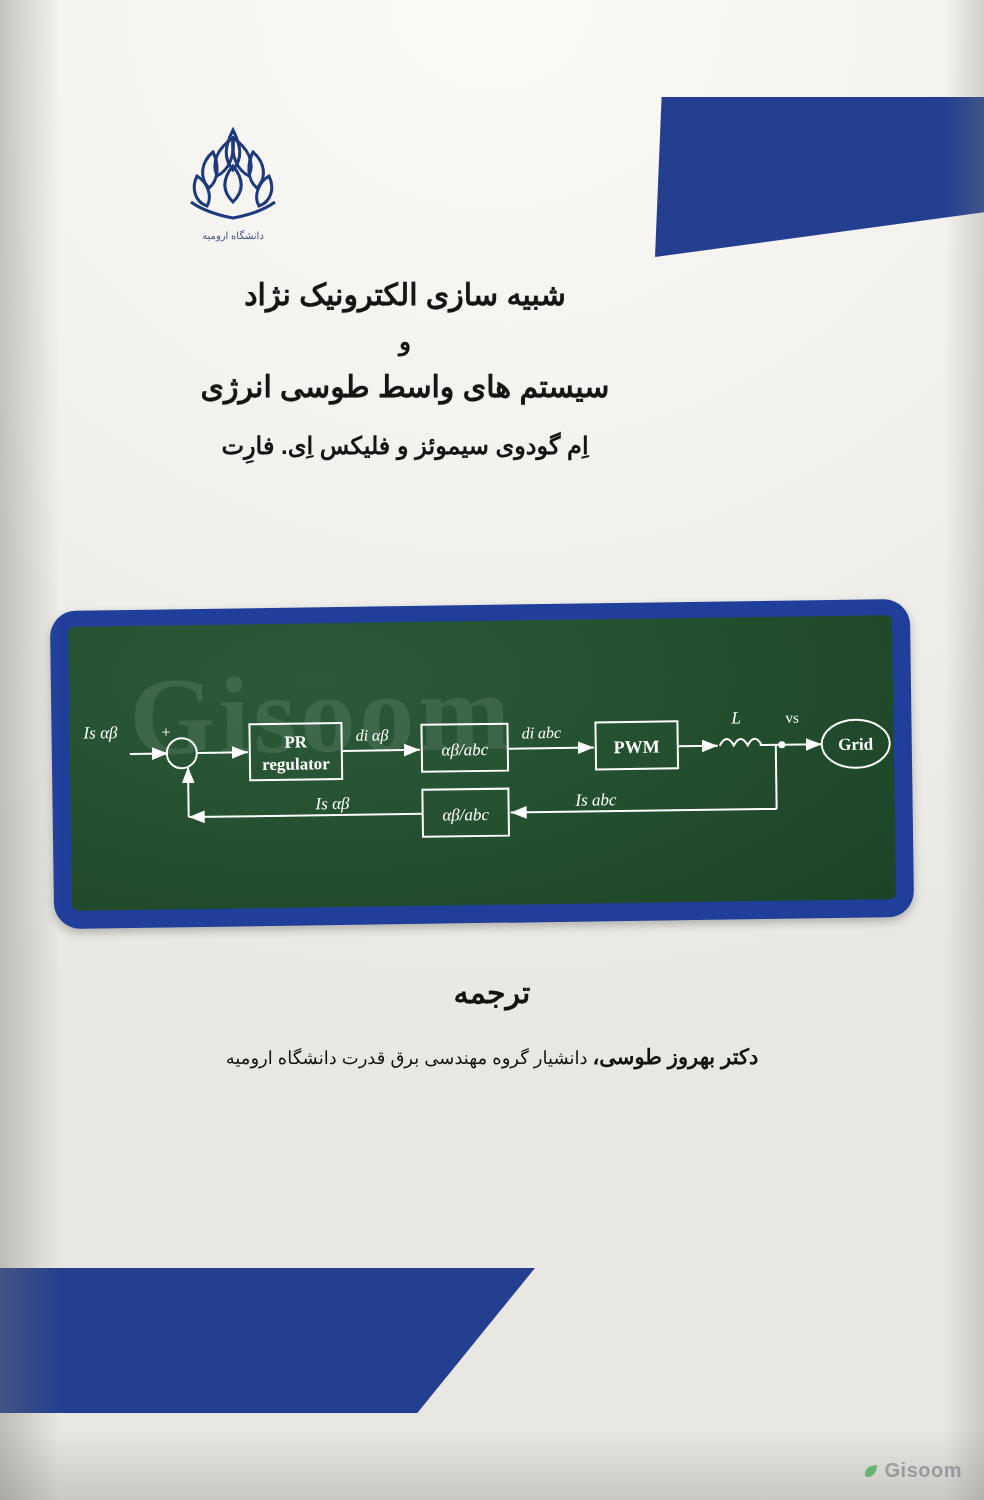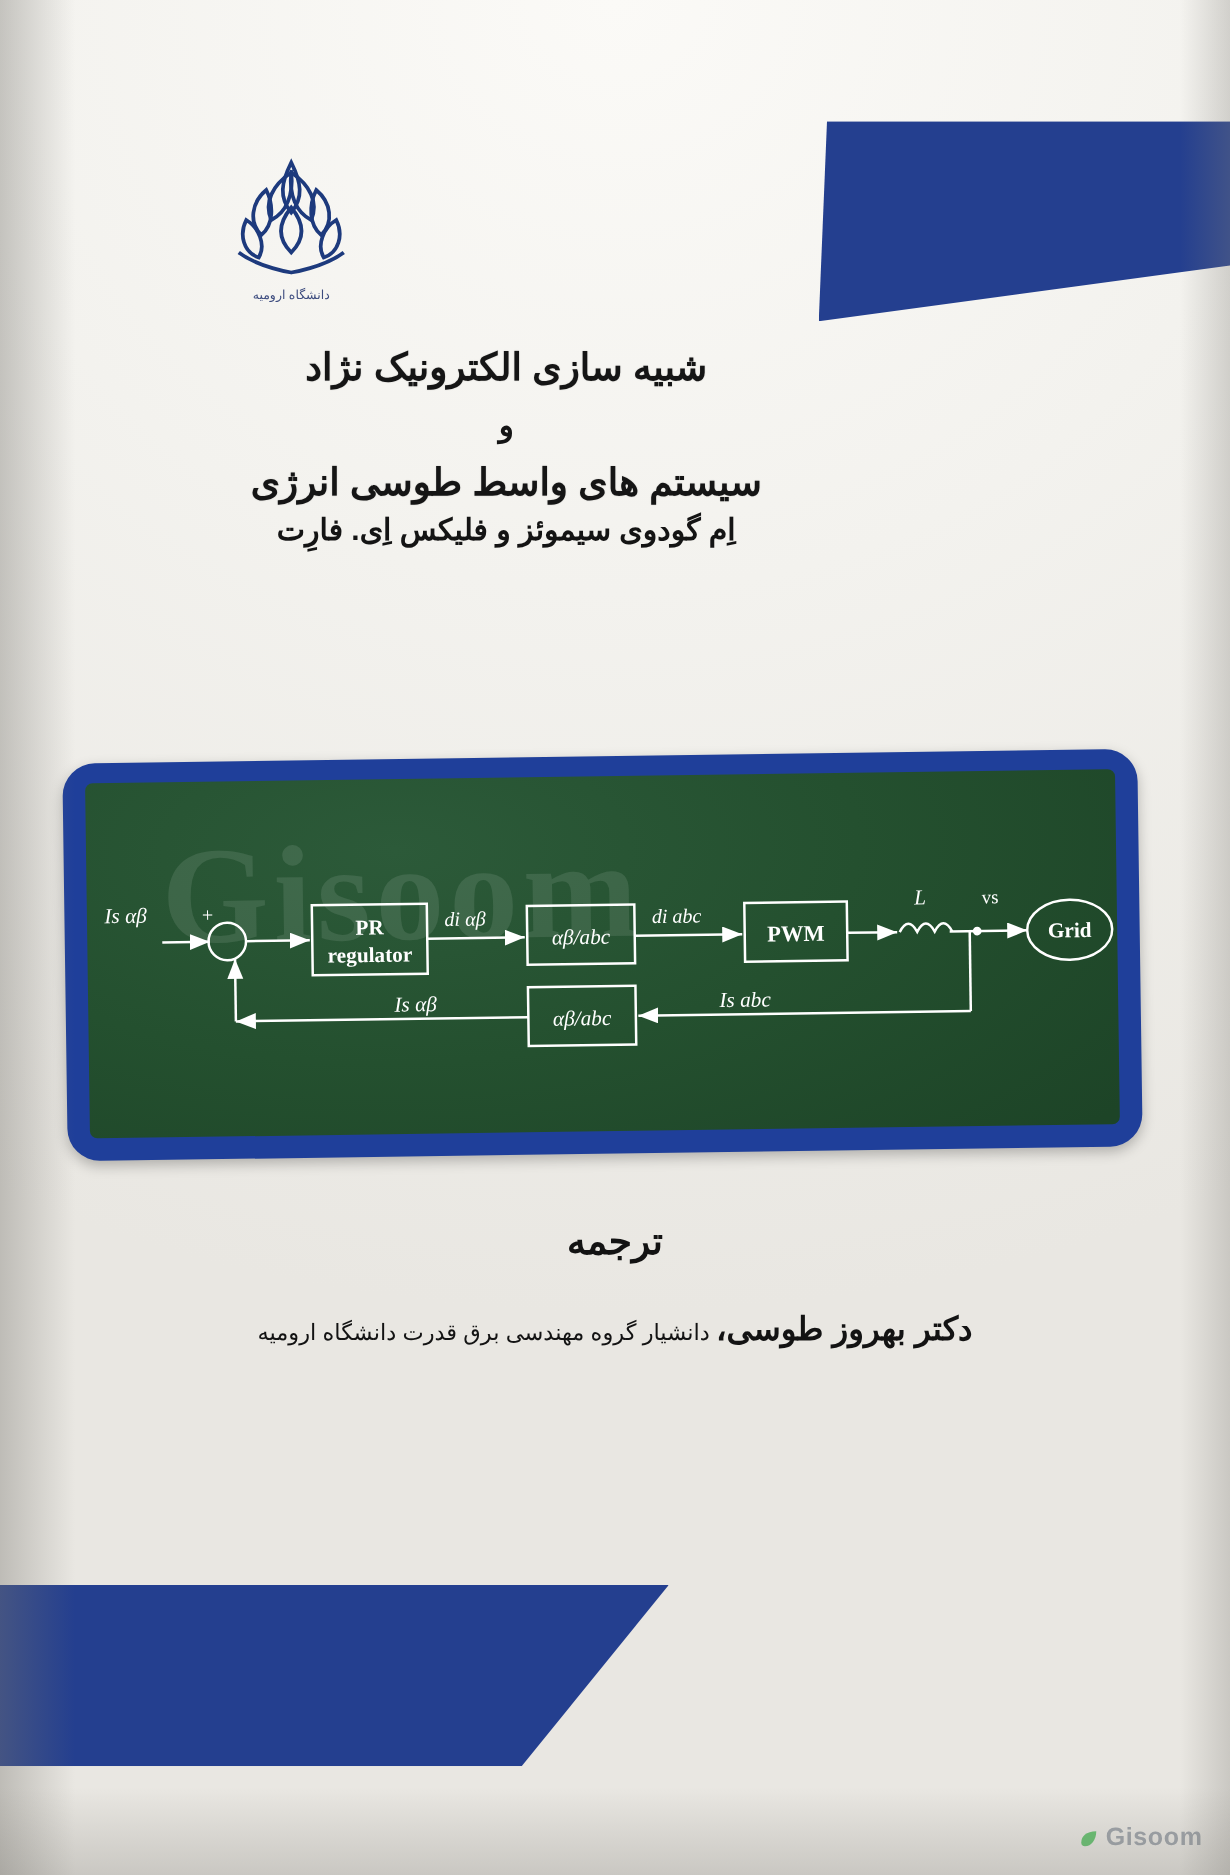--- a/index.html
+++ b/index.html
@@ -64,21 +64,21 @@
     text-align:center;
     color:#151515;
   }
   .title-line{
     font-size:30px;font-weight:bold;line-height:1.55;
     letter-spacing:0px;
     text-shadow:0 0 1px rgba(0,0,0,.25);
   }
   .title-conj{font-size:25px;font-weight:bold;line-height:1.8;}
   .authors-line{
-    font-size:24px;font-weight:bold;color:#141414;
+    margin-top:22px;font-size:24px;font-weight:bold;color:#141414;
   }
 
   
   .cover-art{
     position:absolute;left:52px;top:605px;width:860px;height:318px;
     background:#1f3f9a;
     border-radius:26px;
     box-shadow:0 4px 10px rgba(0,0,0,.25);
     transform:rotate(-0.8deg);
   }
@@ -100,21 +100,21 @@
   .diagram{position:absolute;inset:0;direction:ltr;}
   .diagram text{font-family:"Liberation Serif", serif; fill:#ffffff;}
 
   
   .credits{
     position:absolute;left:0;top:975px;width:984px;text-align:center;
     color:#131313;
   }
   .credits .head{font-size:30px;font-weight:bold;margin-bottom:26px;}
   .credits .line{font-size:18px;line-height:2.0;}
-  .credits .line b{font-size:26px;font-weight:bold;}
+  .credits .line b{font-size:21px;font-weight:bold;}
 
   
   .brand{
     position:absolute;right:22px;bottom:18px;
     display:flex;align-items:center;gap:6px;
     direction:ltr;
     opacity:.95;
   }
   .brand .brand-text{
     font-size:20px;font-weight:bold;color:#9aa0a6;letter-spacing:.5px;

